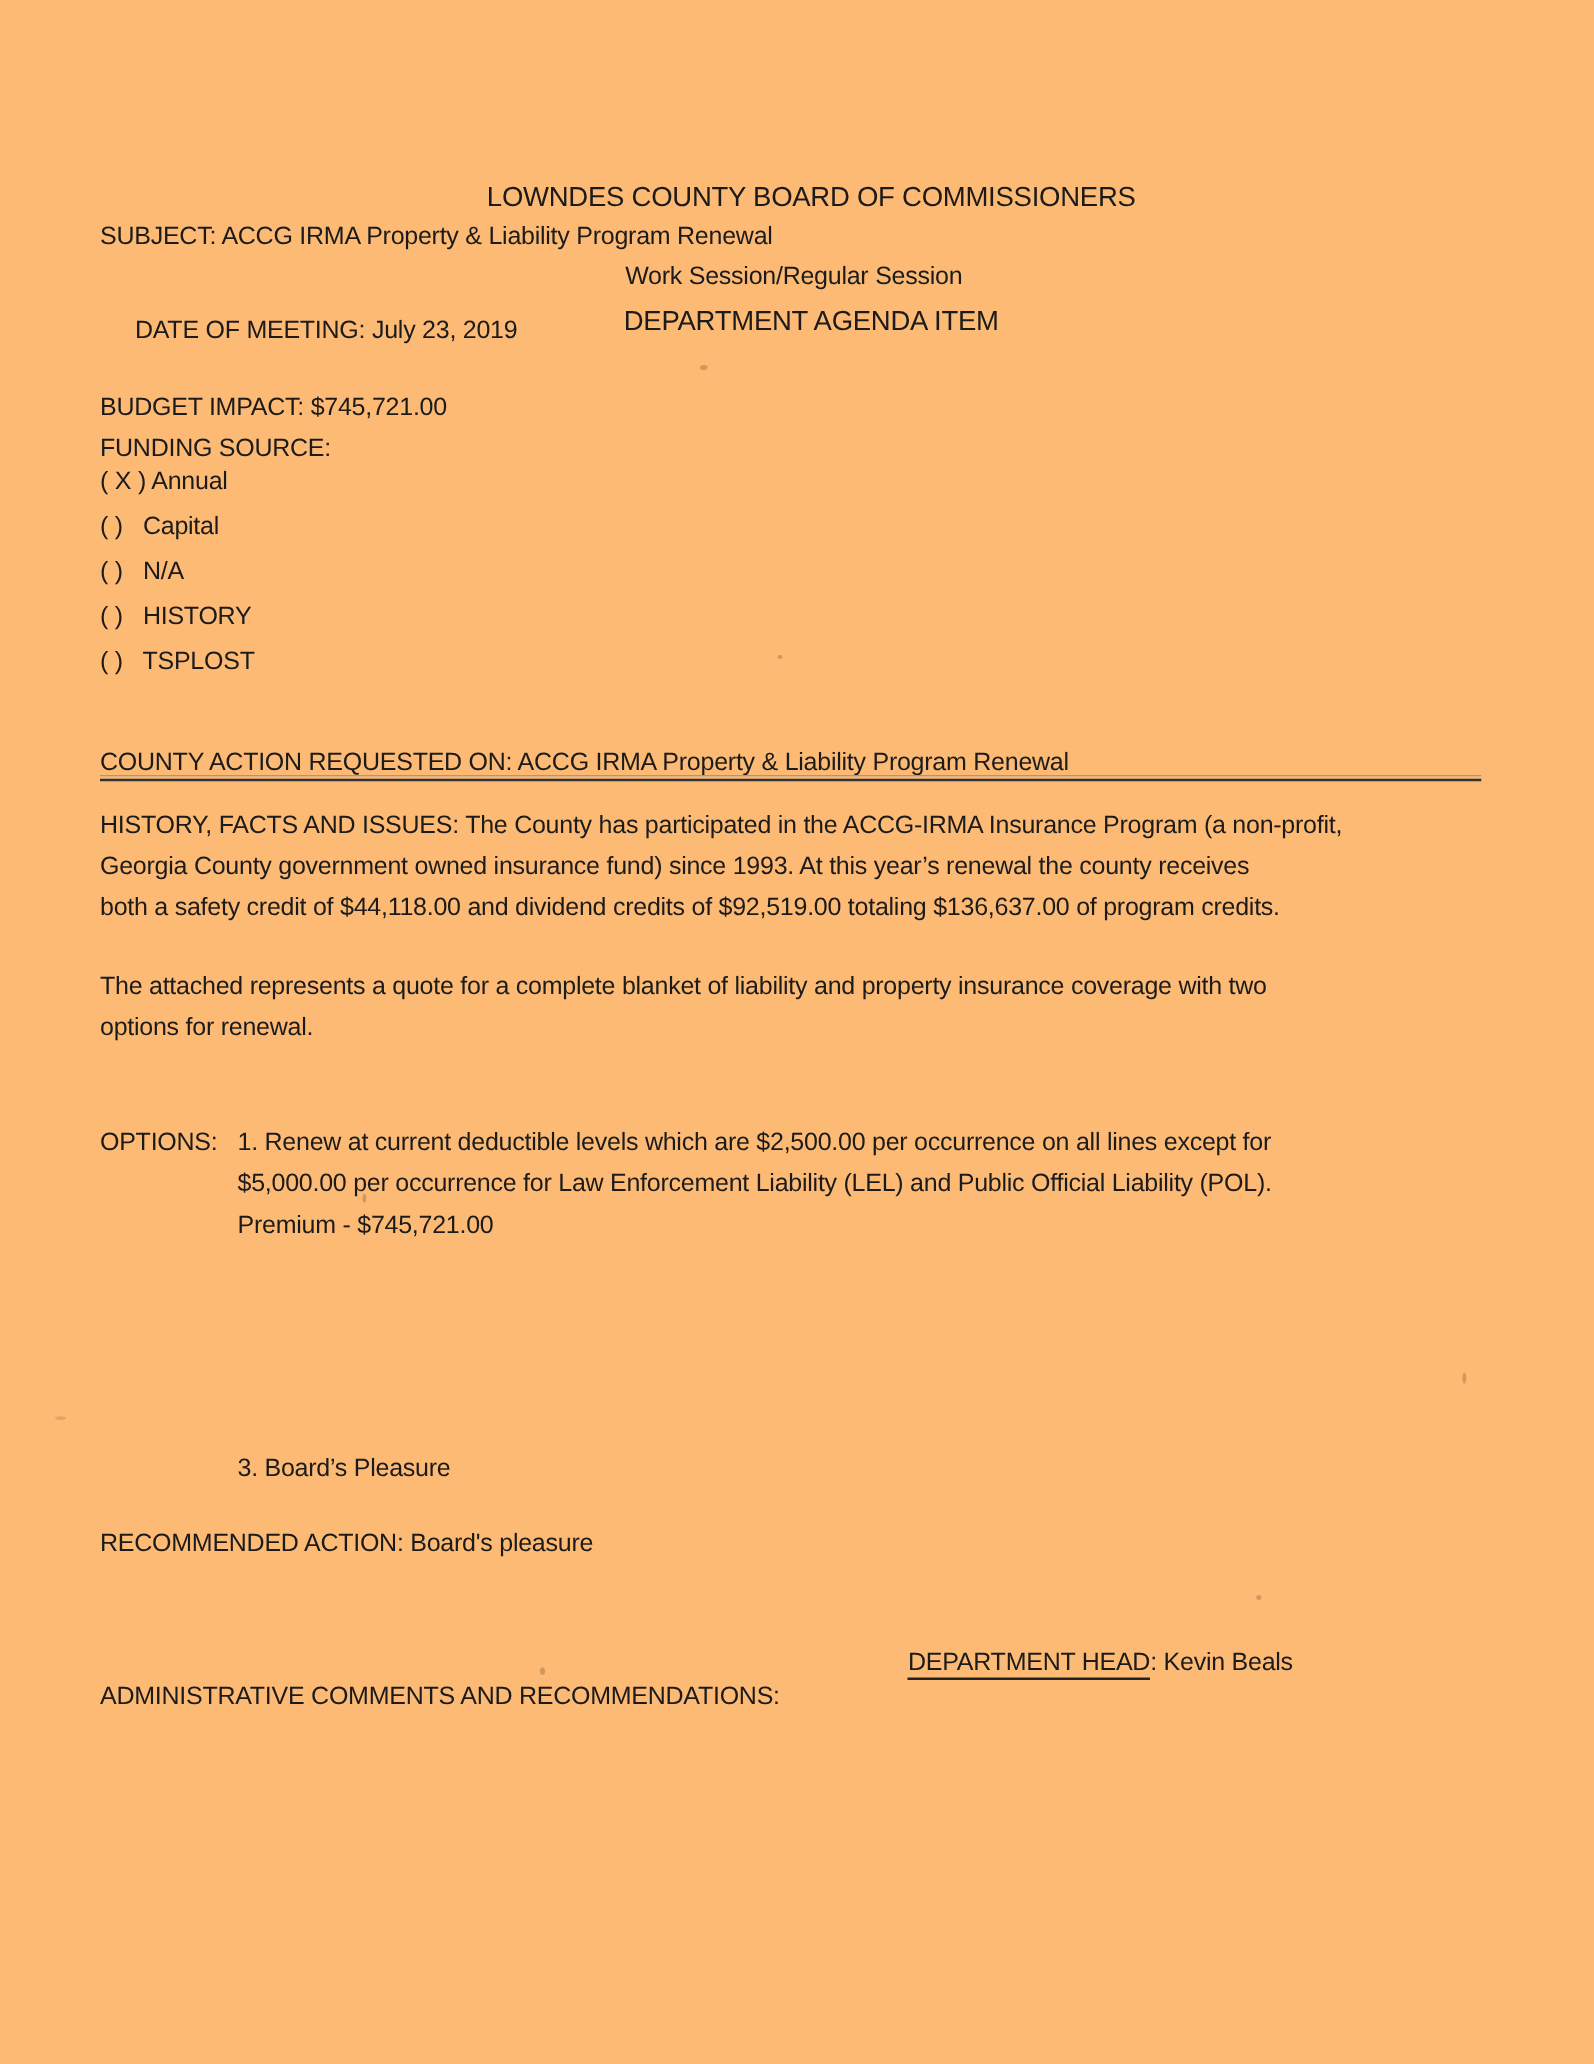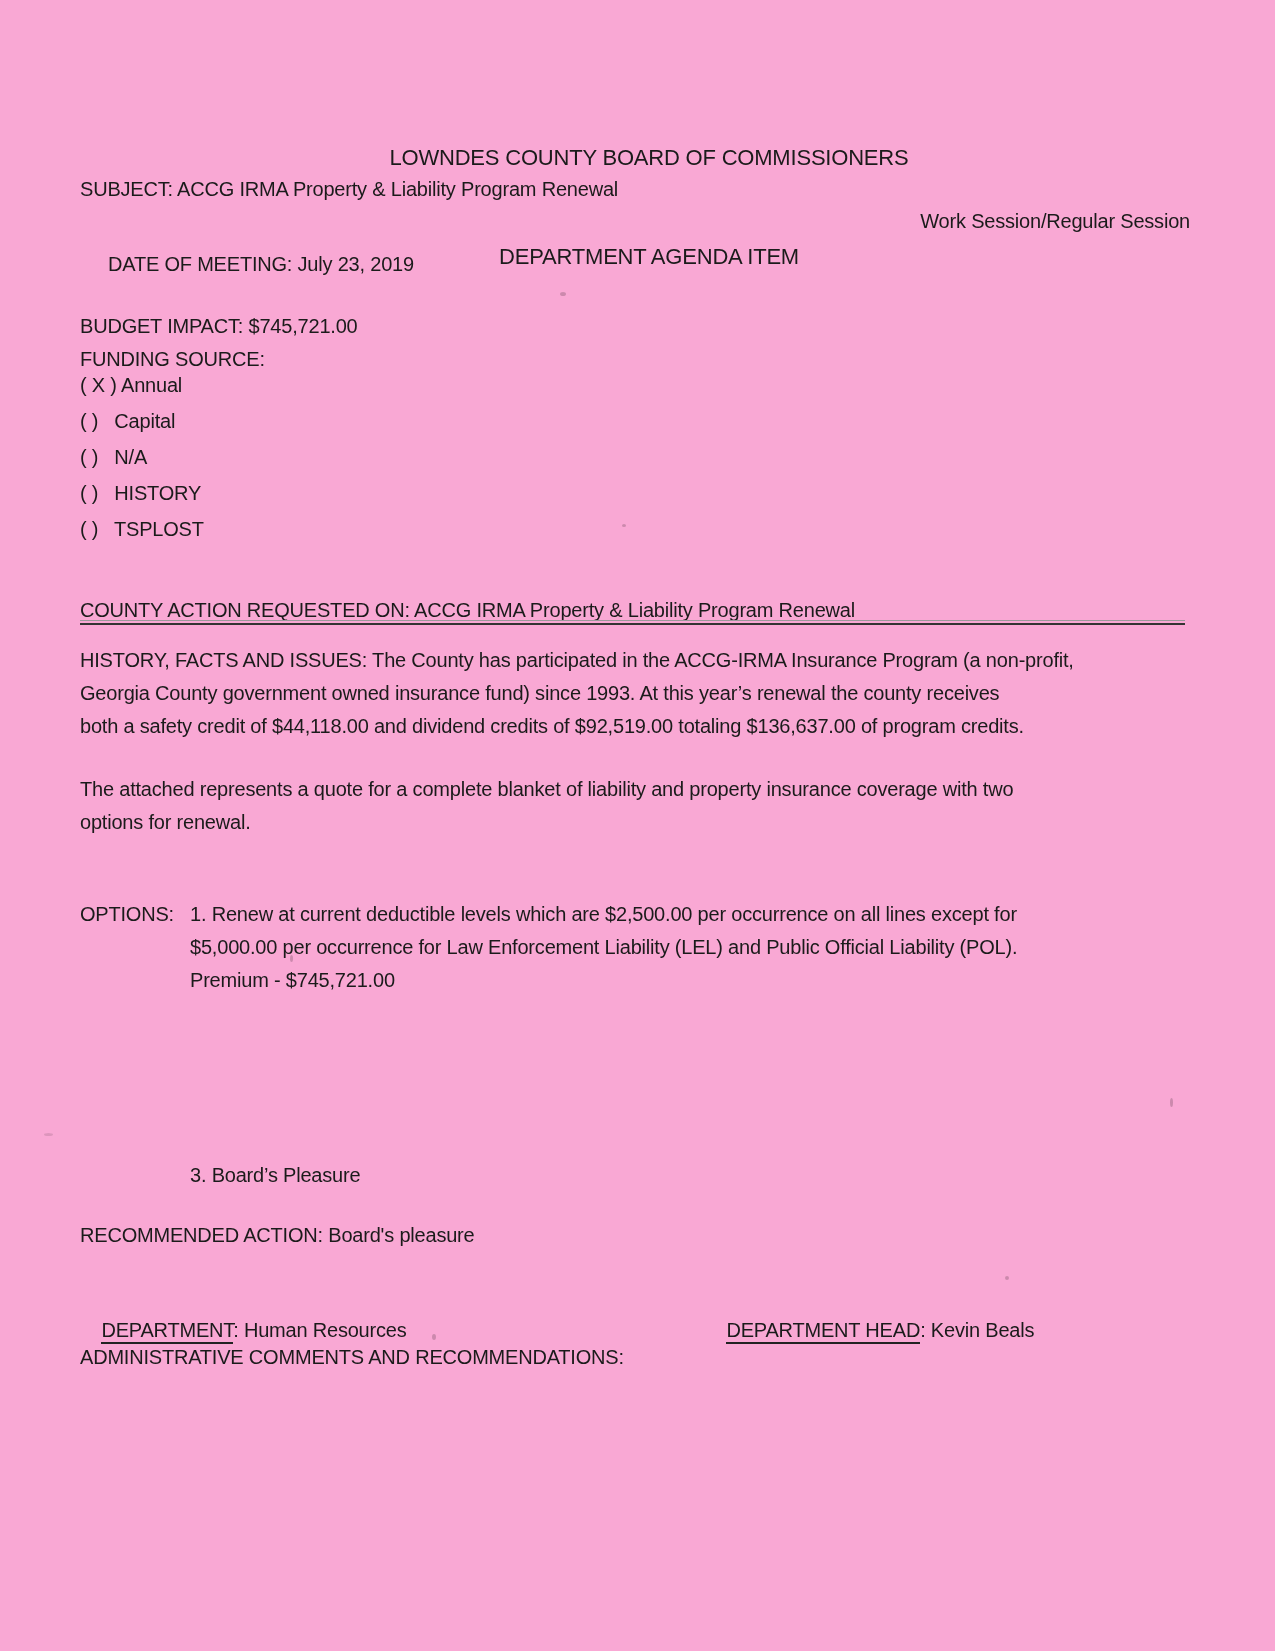--- a/index.html
+++ b/index.html
@@ -1,41 +1,41 @@
 <!DOCTYPE html>
 <html><head>
 <meta charset="utf-8">
 <style>
   html, body { margin: 0; padding: 0; background: #e8e8e8; }
   .page {
     position: relative;
     width: 1275px;
     height: 1651px;
     margin: 0 auto;
-    background: #f9a8d4;
+    background: #fdba74;
     font-family: "Liberation Sans", sans-serif;
     color: #1b1b1b;
     overflow: hidden;
   }
   .abs { position: absolute; }
   .txt {
     font-size: 20px;
     line-height: 33px;
     letter-spacing: -0.2px;
     white-space: pre;
     color: #1b1b1b;
   }
   .title {
     font-size: 22px;
     line-height: 33px;
     letter-spacing: -0.2px;
     text-align: center;
     white-space: pre;
   }
-  .right { text-align: right; }
+  .right { text-align: center; }
   .funding-item { height: 36px; line-height: 36px; }
   .rule-thin  { height: 1px; background: #9a9a9a; }
   .rule-gap   { height: 2px; }
   .rule-thick { height: 2px; background: #333333; }
   .u-label {
     border-bottom: 2px solid #222222;
     padding-bottom: 1px;
   }
   .speck {
     position: absolute;
@@ -86,23 +86,20 @@
 options for renewal.</div>
 
   <div class="abs txt" style="left:80px; top:898px;">OPTIONS:</div>
   <div class="abs txt" style="left:190px; top:898px;">1. Renew at current deductible levels which are $2,500.00 per occurrence on all lines except for
 $5,000.00 per occurrence for Law Enforcement Liability (LEL) and Public Official Liability (POL).
 Premium - $745,721.00</div>
   <div class="abs txt" style="left:190px; top:1159px;">3. Board’s Pleasure</div>
 
   <div class="abs txt" style="left:80px; top:1219px;">RECOMMENDED ACTION: Board's pleasure</div>
 
-  <div class="abs txt" style="left:80px; top:1281px;">
-    <span class="u-label">DEPARTMENT</span><span>: Human Resources</span>
-  </div>
   <div class="abs txt" style="left:705px; top:1281px;">
     <span class="u-label">DEPARTMENT HEAD</span><span>: Kevin Beals</span>
   </div>
 
   <div class="abs txt" style="left:80px; top:1341px;">ADMINISTRATIVE COMMENTS AND RECOMMENDATIONS:</div>
 
   <div class="speck" style="left:560px; top:292px; width:6px; height:4px;"></div>
   <div class="speck" style="left:622px; top:524px; width:4px; height:3px;"></div>
   <div class="speck" style="left:290px; top:955px; width:3px; height:7px;"></div>
   <div class="speck" style="left:1170px; top:1098px; width:3px; height:9px;"></div>

